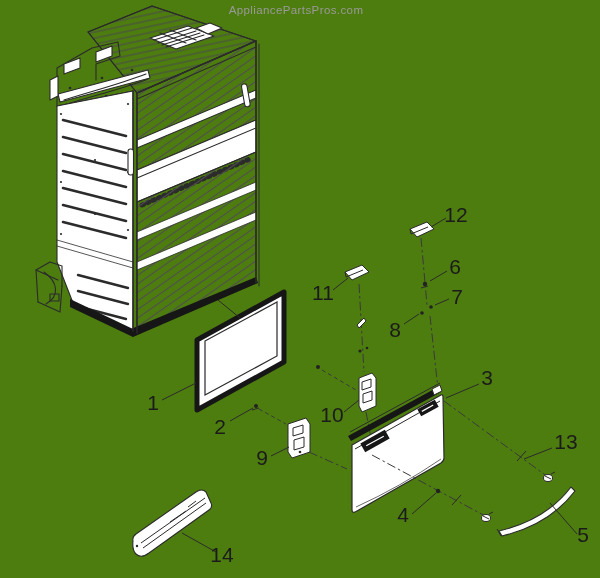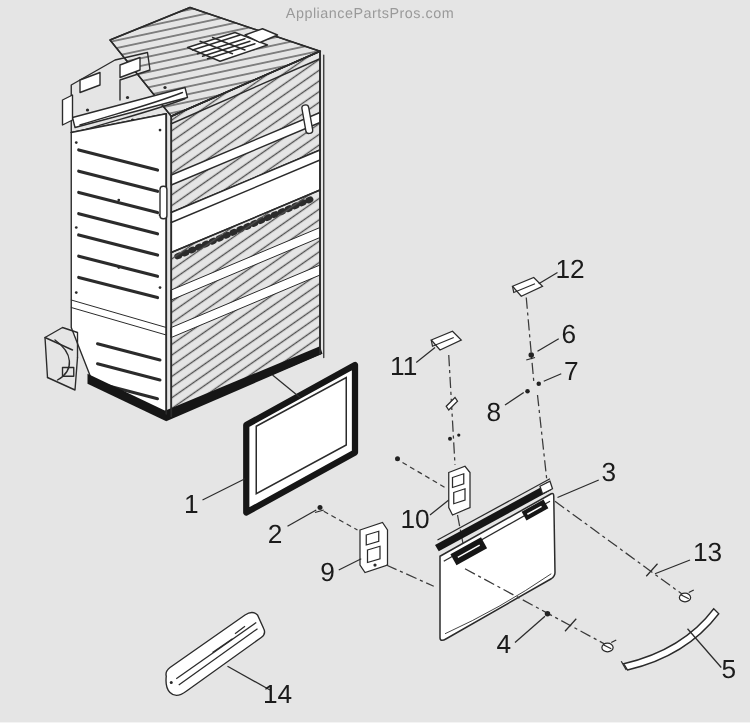--- a/index.html
+++ b/index.html
@@ -1,16 +1,16 @@
 <!DOCTYPE html>
 <html><head>
 <meta charset="utf-8">
 <style>
   html,body{margin:0;padding:0;background:#fff;}
-  #stage{position:relative;width:600px;height:578px;background:#e5e5e5;overflow:hidden;
+  #stage{position:relative;width:600px;height:578px;background:#4d7c0f;overflow:hidden;
          font-family:"Liberation Sans", sans-serif;}
   svg{position:absolute;left:0;top:0;}
   .callout{font:400 21px "Liberation Sans", sans-serif;fill:#1b1b1b;}
   .watermark{font:400 11.5px "Liberation Sans", sans-serif;fill:#9a9a9a;letter-spacing:.4px;}
   .ln{stroke:#2b2b2b;stroke-width:1;fill:none;}
   .cl{stroke:#3a3a3a;stroke-width:1;fill:none;stroke-dasharray:9 3 2.5 3;}
   .dash{stroke:#3a3a3a;stroke-width:1;fill:none;stroke-dasharray:4 3;}
 </style>
 </head>
 <body>

